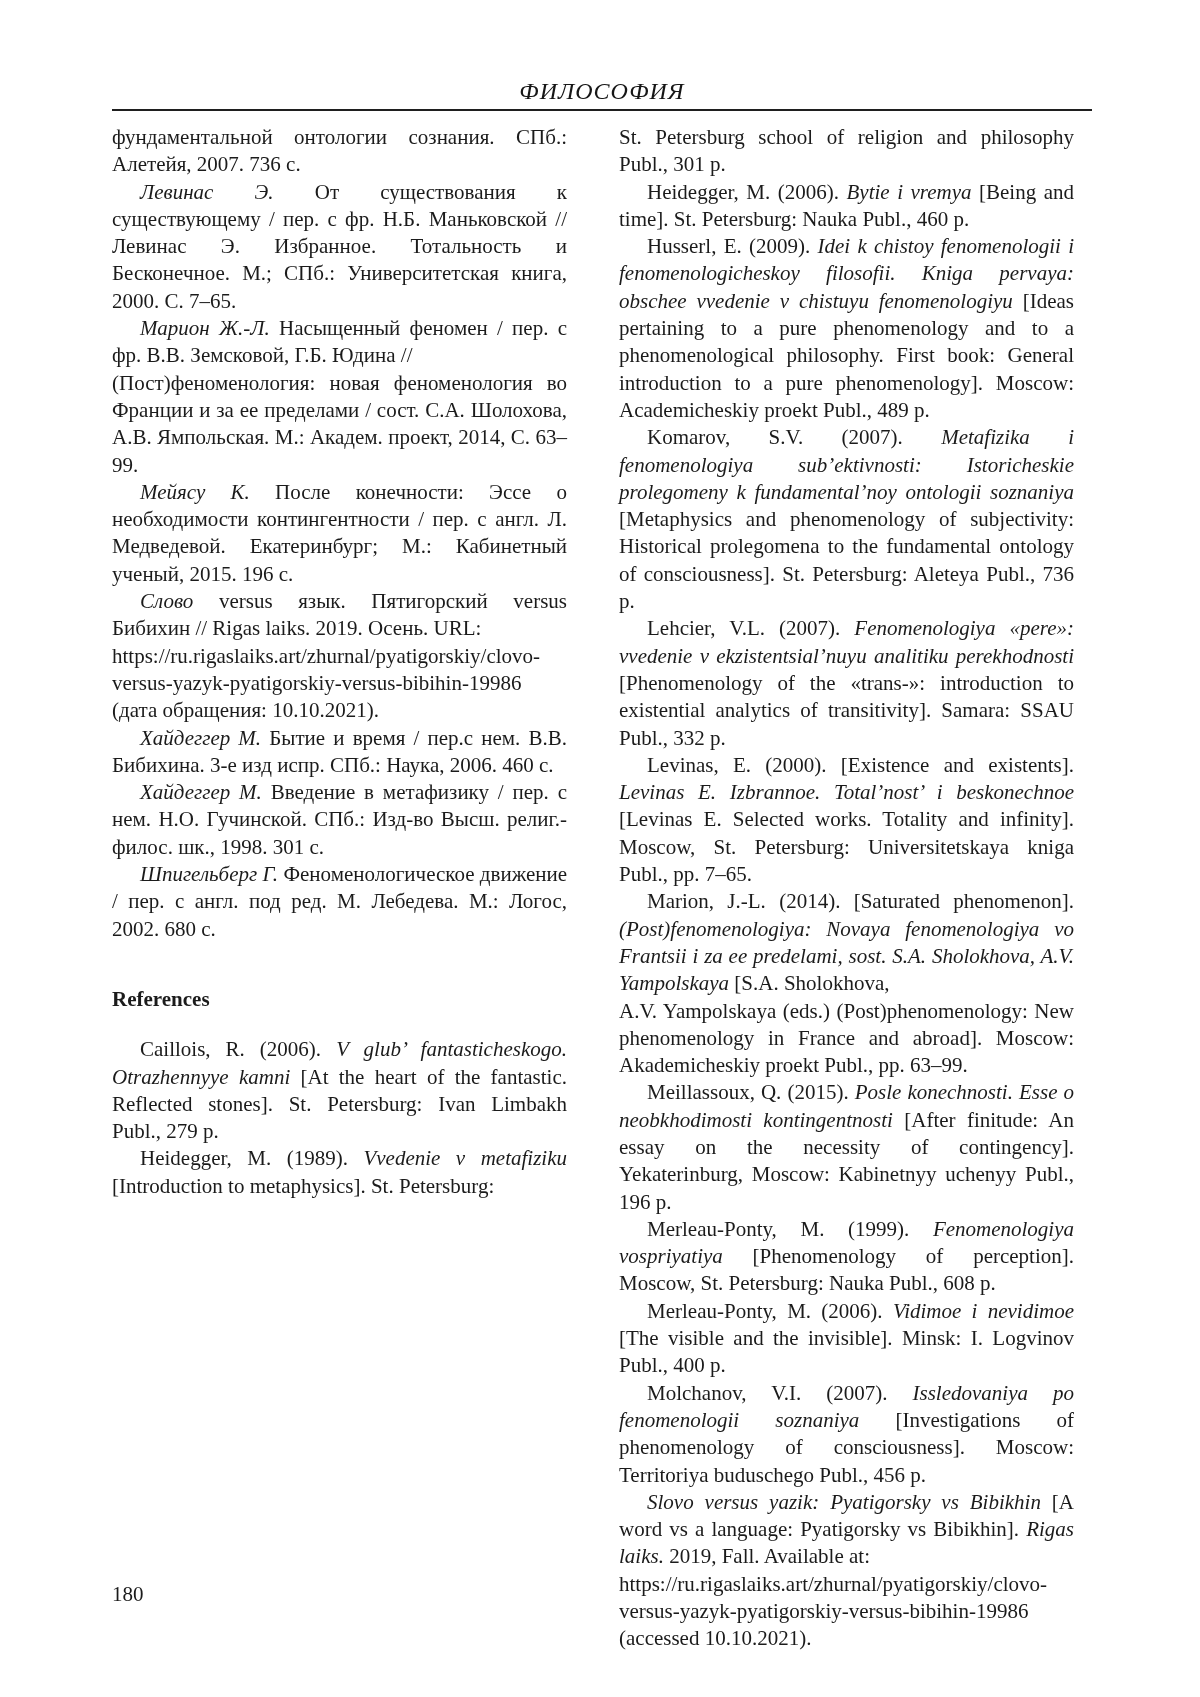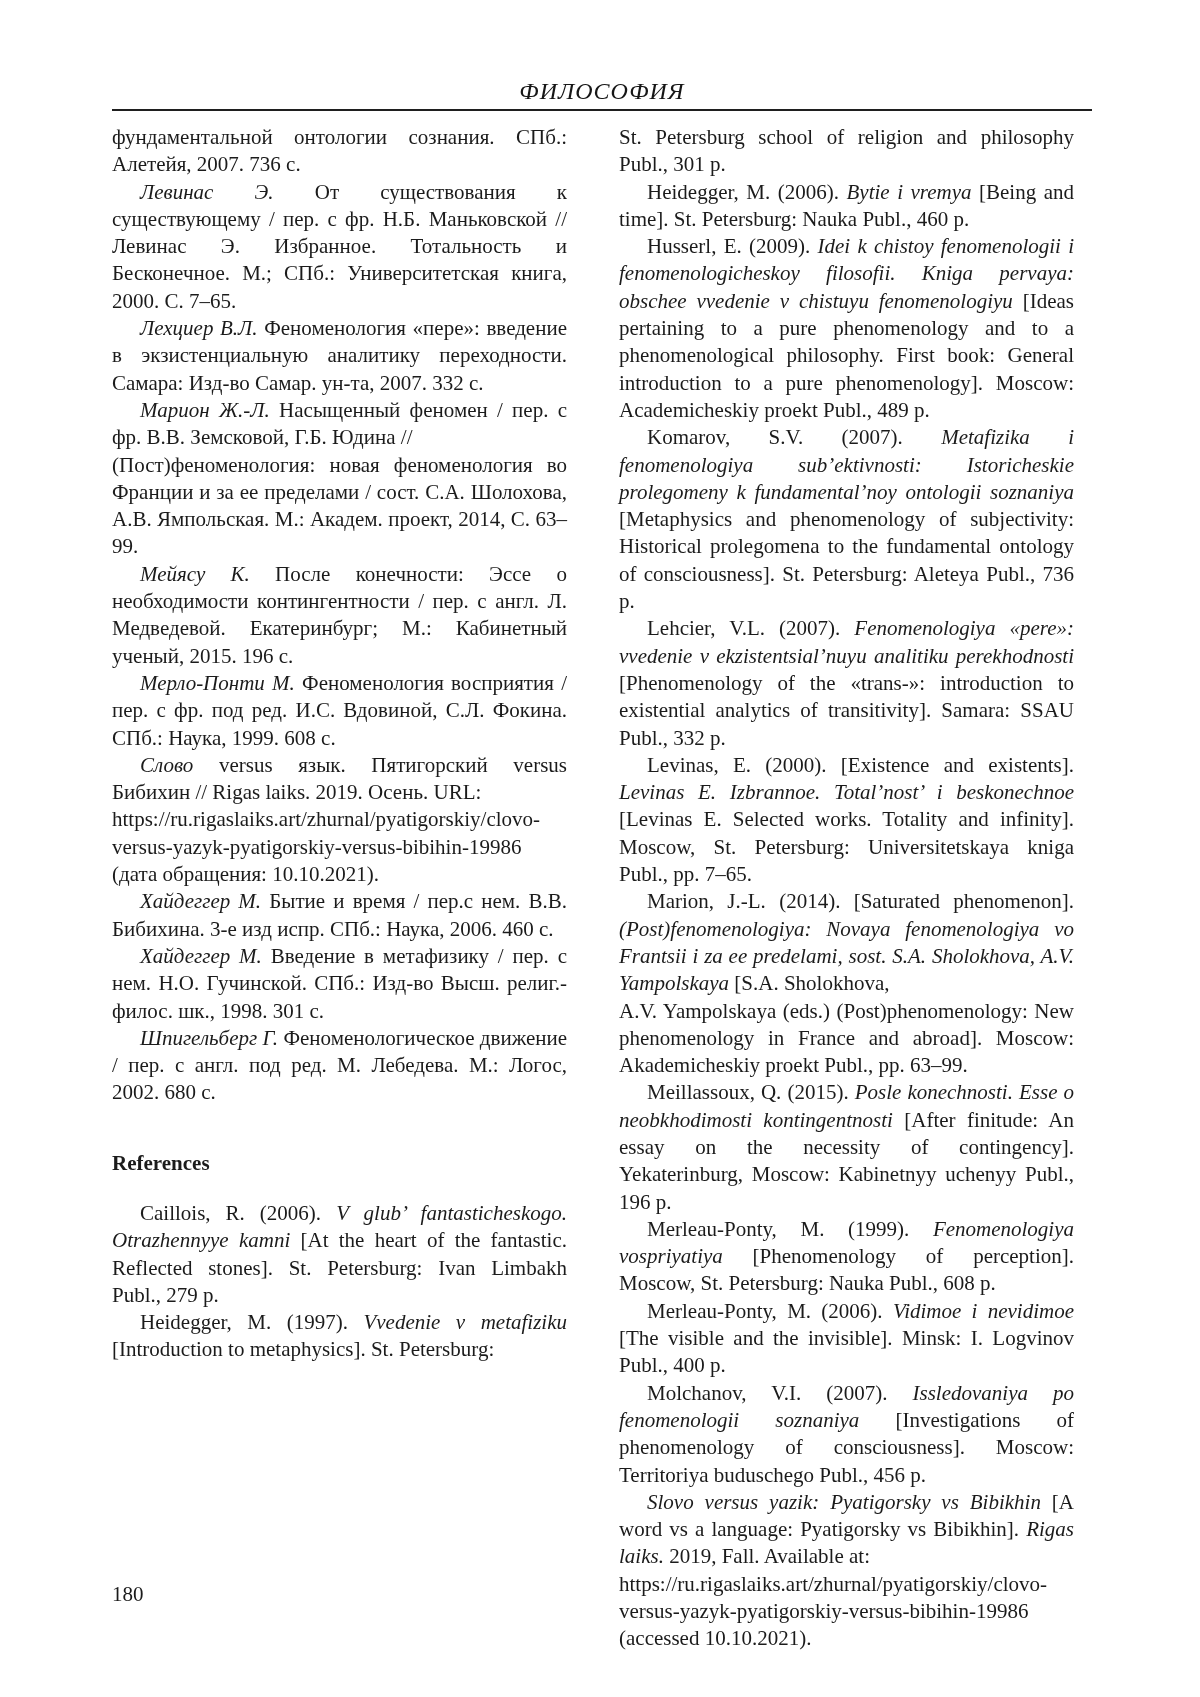--- a/index.html
+++ b/index.html
@@ -88,33 +88,31 @@
     <div class="section-title">ФИЛОСОФИЯ</div>
 
     <div class="header-rule"></div>
 
     <div class="columns">
 
       <div class="col">
         <div id="left-biblio">
             <p class="ref noindent"><span>фундаментальной онтологии сознания. СПб.: Алетейя, 2007. 736 с.</span></p>
             <p class="ref"><i>Левинас Э.</i><span> От существования к существующему / пер. с фр. Н.Б. Маньковской // Левинас Э. Избранное. Тотальность и Бесконечное. М.; СПб.: Университетская книга, 2000. С. 7–65.</span></p>
-            <p class="ref"><i>Лехциер В.Л.</i><span> Феноменология «пере»: введение в экзистенциальную аналитику переходности. Самара: Изд-во Самар. ун-та, 2007. 332 с.</span></p>
             <p class="ref"><i>Марион Ж.-Л.</i><span> Насыщенный феномен / пер. с фр. В.В. Земсковой, Г.Б. Юдина //</span><br><span>(Пост)феноменология: новая феноменология во Франции и за ее пределами / сост. С.А. Шолохова, А.В. Ямпольская. М.: Академ. проект, 2014, С. 63–99.</span></p>
             <p class="ref"><i>Мейясу К.</i><span> После конечности: Эссе о необходимости контингентности / пер. с англ. Л. Медведевой. Екатеринбург; М.: Кабинетный ученый, 2015. 196 с.</span></p>
-            <p class="ref"><i>Мерло-Понти М.</i><span> Феноменология восприятия / пер. с фр. под ред. И.С. Вдовиной, С.Л. Фокина. СПб.: Наука, 1999. 608 с.</span></p>
             <p class="ref"><i>Слово</i><span> versus язык. Пятигорский versus Бибихин // Rigas laiks. 2019. Осень. URL:</span><br><span>https://ru.rigaslaiks.art/zhurnal/pyatigorskiy/clovo-versus-yazyk-pyatigorskiy-versus-bibihin-19986 (дата обращения: 10.10.2021).</span></p>
             <p class="ref"><i>Хайдеггер М.</i><span> Бытие и время / пер.с нем. В.В. Бибихина. 3-е изд испр. СПб.: Наука, 2006. 460 с.</span></p>
             <p class="ref"><i>Хайдеггер М.</i><span> Введение в метафизику / пер. с нем. Н.О. Гучинской. СПб.: Изд-во Высш. религ.-филос. шк., 1998. 301 с.</span></p>
             <p class="ref"><i>Шпигельберг Г.</i><span> Феноменологическое движение / пер. с англ. под ред. М. Лебедева. М.: Логос, 2002. 680 с.</span></p>
           </div>
         <h3 class="refs-heading">References</h3>
         <div id="left-refs">
             <p class="ref"><span>Caillois, R. (2006). </span><i>V glub’ fantasticheskogo. Otrazhennyye kamni</i><span> [At the heart of the fantastic. Reflected stones]. St. Petersburg: Ivan Limbakh Publ., 279 p.</span></p>
-            <p class="ref"><span>Heidegger, M. (1997). </span><i>Vvedenie v metafiziku</i><span> [Introduction to metaphysics]. St. Petersburg:</span></p>
+            <p class="ref"><span>Heidegger, M. (1989). </span><i>Vvedenie v metafiziku</i><span> [Introduction to metaphysics]. St. Petersburg:</span></p>
           </div>
       </div>
 
       <div class="col">
         <div id="right-refs">
             <p class="ref noindent"><span>St. Petersburg school of religion and philosophy Publ., 301 p.</span></p>
             <p class="ref"><span>Heidegger, M. (2006). </span><i>Bytie i vremya</i><span> [Being and time]. St. Petersburg: Nauka Publ., 460 p.</span></p>
             <p class="ref"><span>Husserl, E. (2009). </span><i>Idei k chistoy fenomenologii i fenomenologicheskoy filosofii. Kniga pervaya: obschee vvedenie v chistuyu fenomenologiyu</i><span> [Ideas pertaining to a pure phenomenology and to a phenomenological philosophy. First book: General introduction to a pure phenomenology]. Moscow: Academicheskiy proekt Publ., 489 p.</span></p>
             <p class="ref"><span>Komarov, S.V. (2007). </span><i>Metafizika i fenomenologiya sub’ektivnosti: Istoricheskie prolegomeny k fundamental’noy ontologii soznaniya</i><span> [Metaphysics and phenomenology of subjectivity: Historical prolegomena to the fundamental ontology of consciousness]. St. Petersburg: Aleteya Publ., 736 p.</span></p>
             <p class="ref"><span>Lehcier, V.L. (2007). </span><i>Fenomenologiya «pere»: vvedenie v ekzistentsial’nuyu analitiku perekhodnosti</i><span> [Phenomenology of the «trans-»: introduction to existential analytics of transitivity]. Samara: SSAU Publ., 332 p.</span></p>

